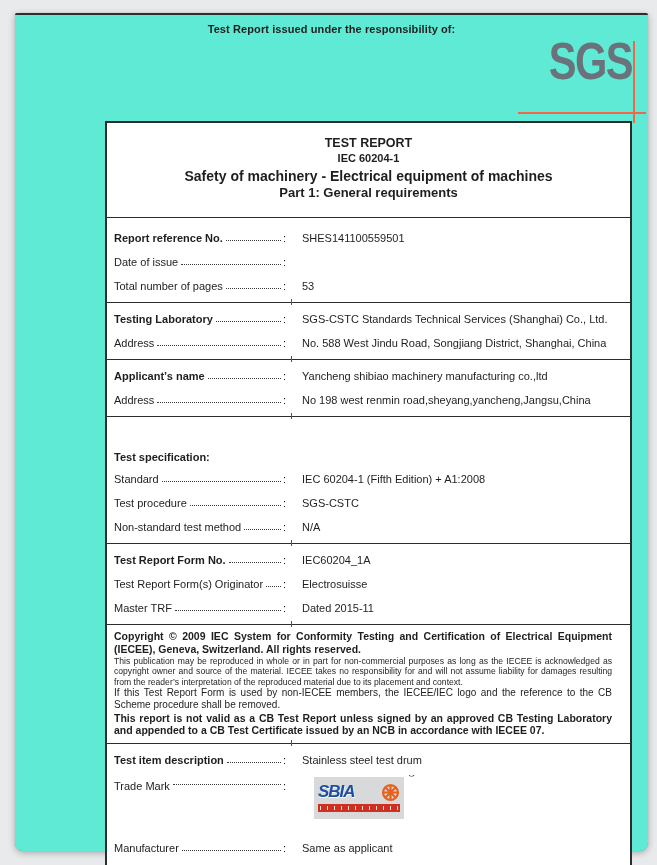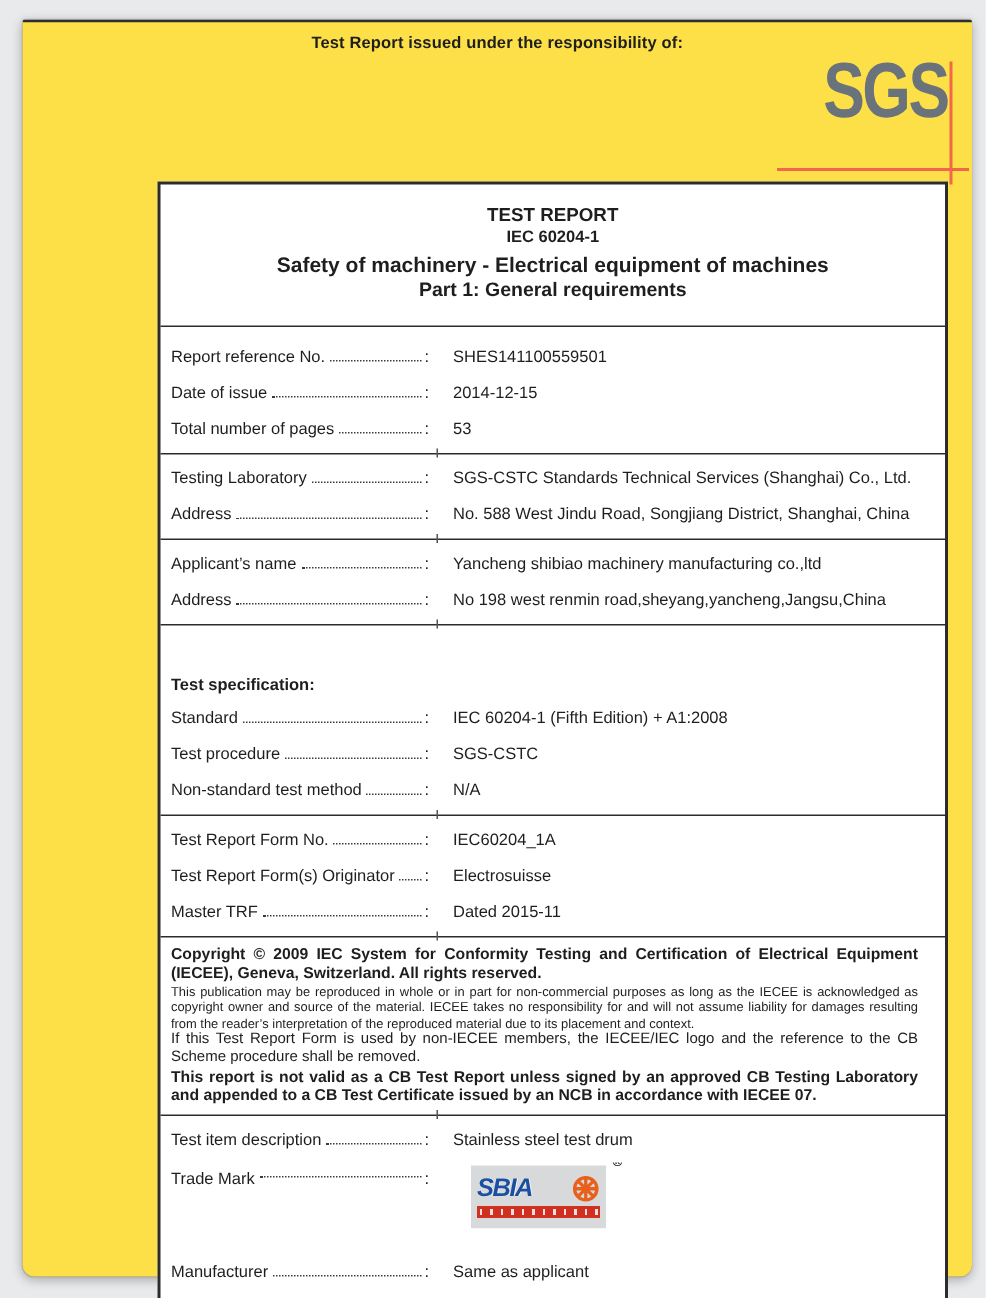--- a/index.html
+++ b/index.html
@@ -1,20 +1,20 @@
 <!DOCTYPE html>
 <html><head>
 <meta charset="utf-8">
 <style>
   * { margin:0; padding:0; box-sizing:border-box; }
   html,body { width:657px; height:865px; background:#e9eaec; font-family:"Liberation Sans", sans-serif; color:#1e1e1e; overflow:hidden; }
 
   .page {
     position:absolute; left:15px; top:13px; width:633px; height:838px;
-    background:#fde047; border-top:2px solid #2e2e2e;
+    background:#5eead4; border-top:2px solid #2e2e2e;
     border-radius:2px 2px 8px 8px;
     box-shadow:0 2px 7px rgba(0,0,0,0.28), 0 0 1px rgba(0,0,0,0.25);
   }
 
   
   .resp-line { margin-top:8px; text-align:center; font-size:11px; font-weight:bold; letter-spacing:0.1px; }
 
   .sgs { position:absolute; top:24px; right:4px; width:134px; height:88px; }
   .sgs-text {
     position:absolute; top:-4px; right:12px;
@@ -38,21 +38,21 @@
   .t1 { font-size:12.5px; font-weight:bold; line-height:15px; }
   .t2 { font-size:11px;  font-weight:bold; line-height:14px; }
   .t3 { font-size:14px;  font-weight:bold; line-height:18px; margin-top:2px; }
   .t4 { font-size:13px;  font-weight:bold; line-height:16px; }
 
   .row { display:flex; align-items:center; height:24px; padding:0 8px 0 7px; font-size:11px; }
   .row.tall { height:64px; align-items:flex-start; padding-top:3px; }
   .cell-label { display:flex; width:172px; flex:0 0 172px; align-items:flex-end; }
   .cell-label::after { content:":"; font-weight:normal; margin-left:1px; }
   .lbl { white-space:nowrap; }
-  .lbl.bold { font-weight:normal; }
+  .lbl.bold { font-weight:bold; }
   .leader { flex:1 1 auto; min-width:6px; border-bottom:1.6px dotted #3c3c3c; margin:0 1px 3px 3px; }
   .cell-value { flex:1; padding-left:16px; white-space:nowrap; overflow:hidden; }
 
   .spec-heading { font-size:11px; font-weight:bold; height:20px; line-height:20px; padding:0 7px;margin-top:26px; }
 
   
   .copy-sec { padding:5px 18px 6px 7px; }
   .copy-bold   { font-size:10.5px; font-weight:bold; line-height:12.5px; text-align:justify; }
   .copy-small  { font-size:8.6px;  line-height:10.3px; text-align:justify; margin-top:1px; }
   .copy-normal { font-size:10px; line-height:12.5px; text-align:justify; }
@@ -105,21 +105,20 @@
             <span class="lbl bold">Report reference No.</span>
             <span class="leader"></span>
           </div>
         <div class="cell-value">SHES141100559501</div>
       </div>
       <div class="row">
         <div class="cell-label">
             <span class="lbl">Date of issue</span>
             <span class="leader"></span>
           </div>
-        <div class="cell-value">2014-12-15</div>
       </div>
       <div class="row">
         <div class="cell-label">
             <span class="lbl">Total number of pages</span>
             <span class="leader"></span>
           </div>
         <div class="cell-value">53</div>
       </div>
     </div>
 

